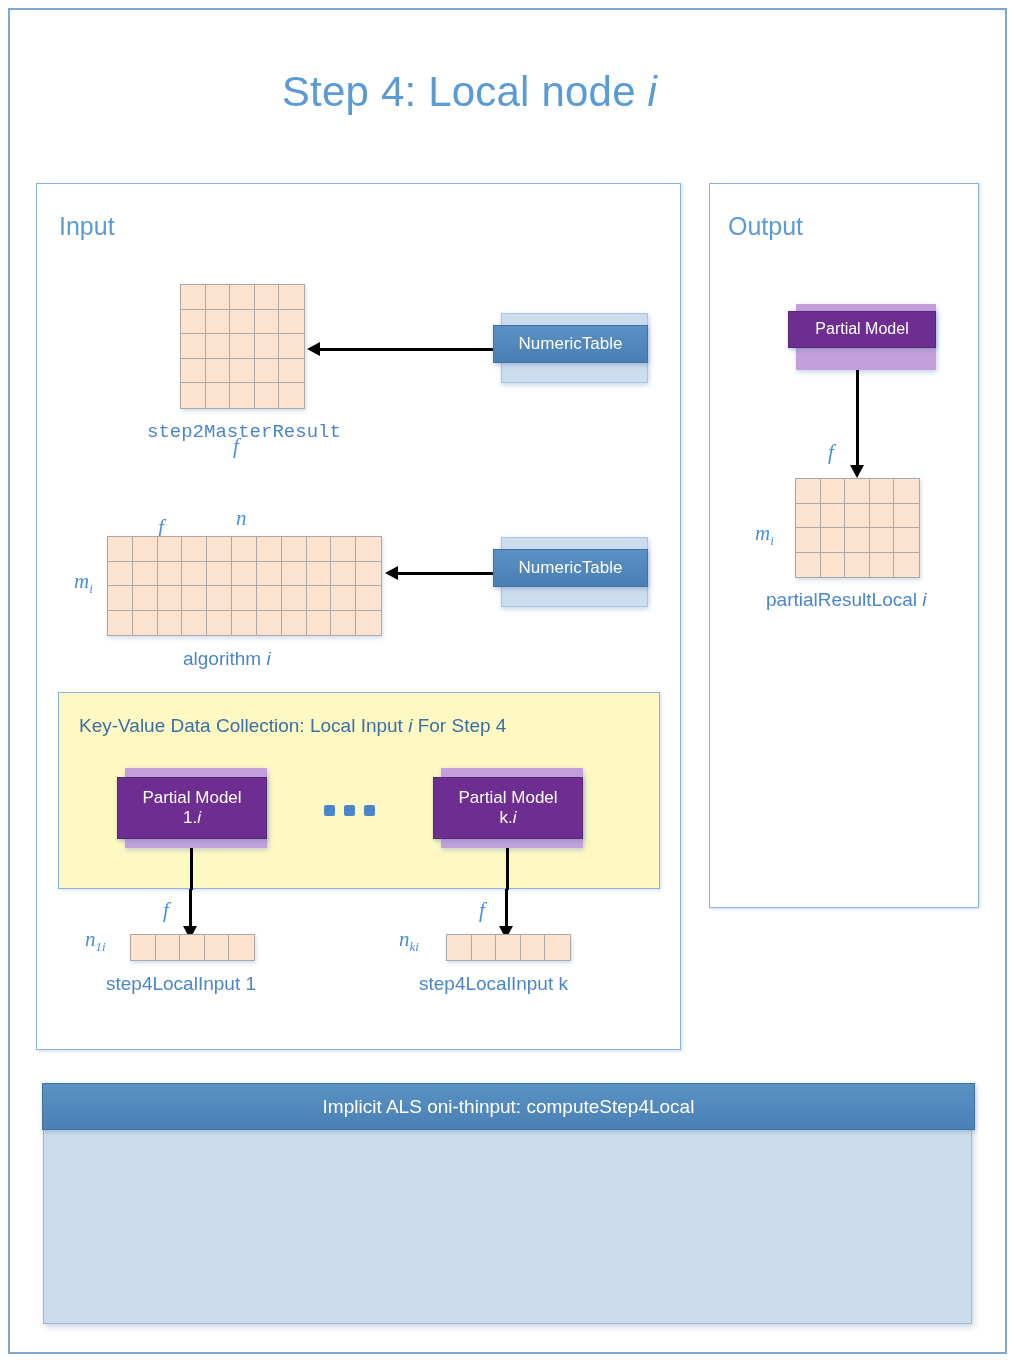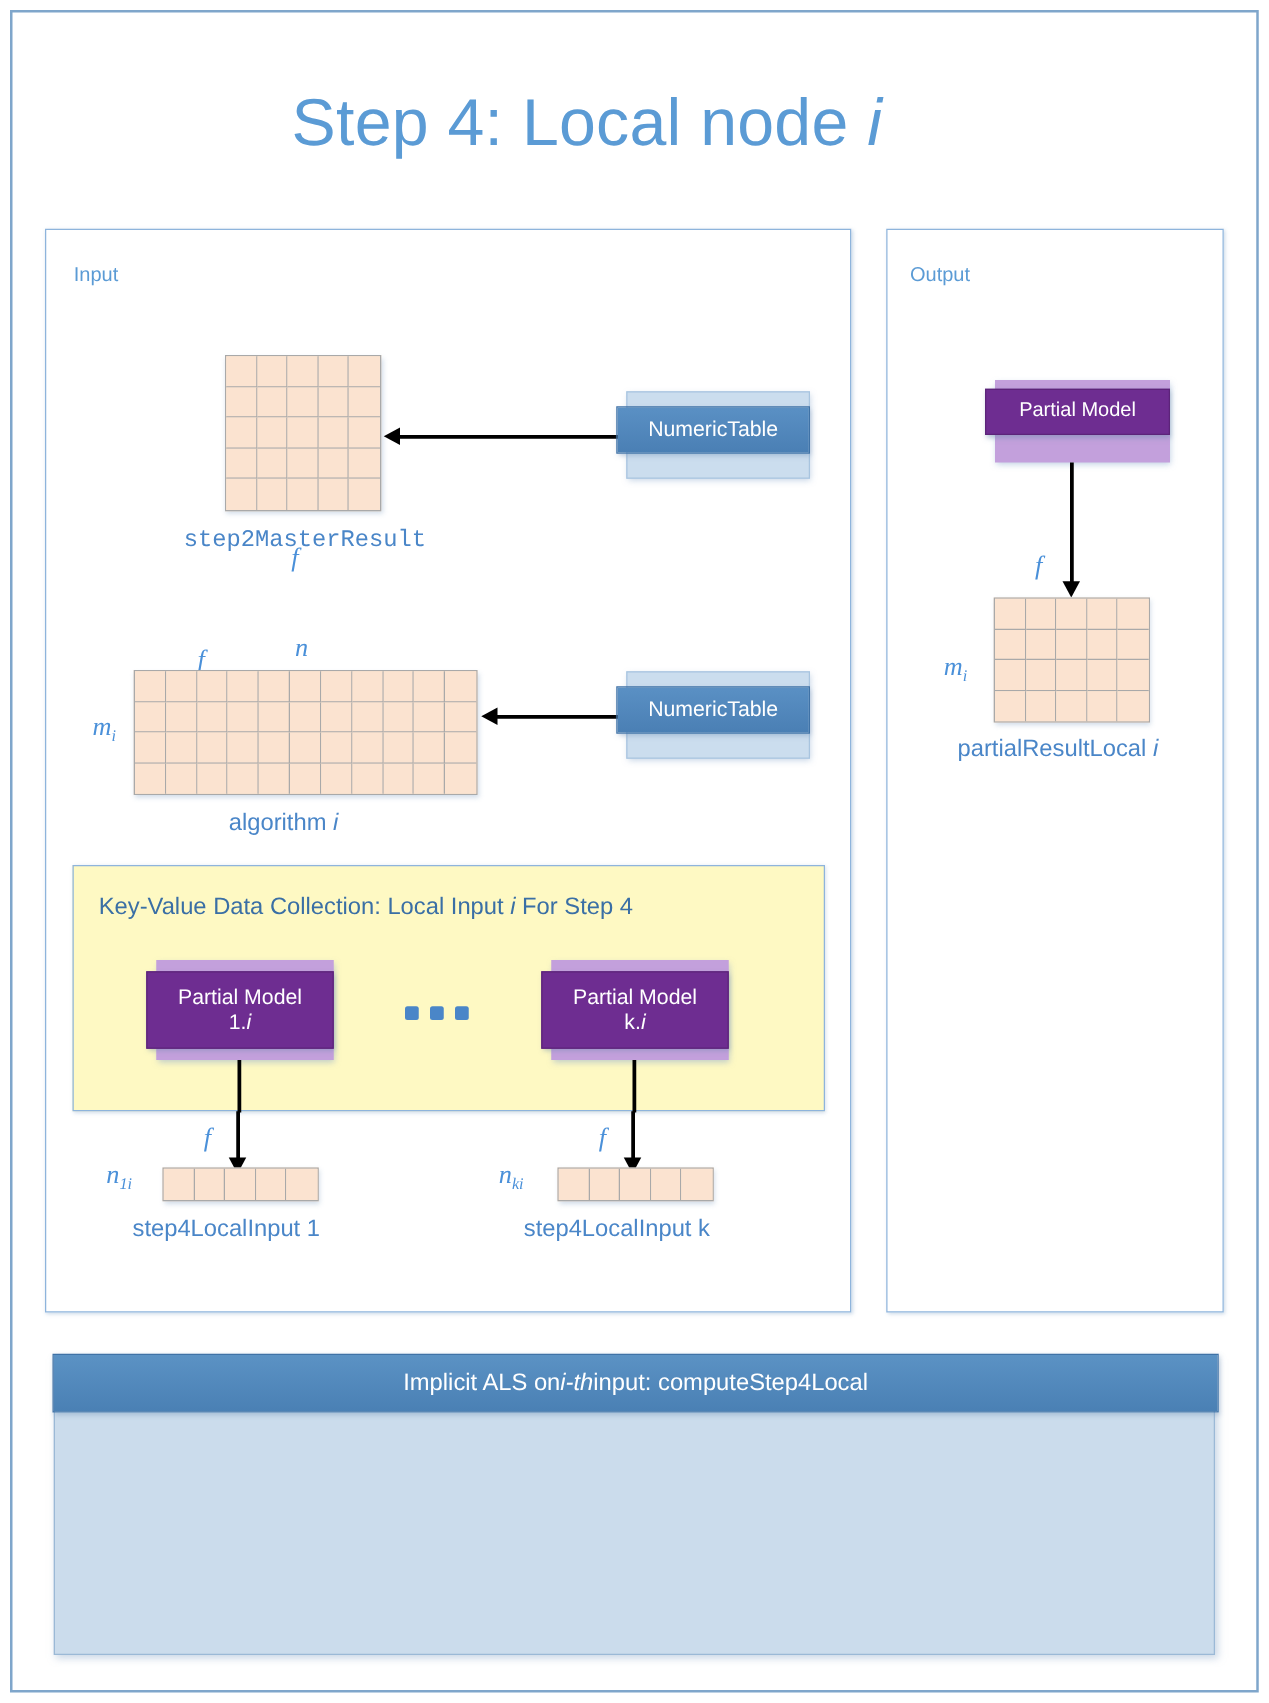--- a/index.html
+++ b/index.html
@@ -27,40 +27,40 @@
     border: 2px solid #7FA6CB;
     pointer-events: none;
   }
 
   
   .title {
     position: absolute;
     left: 0; top: 68px;
     width: 939px;
     text-align: center;
-    font-size: 53px;
+    font-size: 42px;
     color: #5B9BD5;
     font-weight: normal;
     letter-spacing: 0.2px;
   }
   .title .it { font-style: italic; }
 
   
   .panel {
     position: absolute;
     background: #ffffff;
     border: 1.5px solid #8EB4DC;
     box-shadow: 1px 1px 3px rgba(140,170,205,0.45);
   }
   #input-panel  { left: 36px;  top: 183px; width: 645px; height: 867px; }
-  #output-panel { left: 709px; top: 183px; width: 270px; height: 867px; }
+  #output-panel { left: 709px; top: 183px; width: 270px; height: 725px; }
 
   .panel-title {
     position: absolute;
-    font-size: 16px;
+    font-size: 25px;
     color: #5B9BD5;
     font-weight: normal;
   }
   #input-title  { left: 22px; top: 28px; }
   #output-title { left: 18px; top: 28px; }
 
   
   .matrix {
     position: absolute;
     display: grid;
@@ -230,21 +230,21 @@
     width: 933px; height: 47px;
     background: linear-gradient(180deg, #5B92C4 0%, #4A80B4 100%);
     border: 1px solid #3F72A6;
     color: #ffffff;
     font-size: 19px;
     display: flex;
     align-items: center;
     justify-content: center;
     box-shadow: 1px 2px 4px rgba(120,150,185,0.45);
   }
-  #code-header .it { font-style: italic; }
+  #code-header .it { }
   #code-body {
     position: absolute;
     left: 27px; top: 62px;
     font-family: "Liberation Mono", monospace;
     font-size: 19.5px;
     line-height: 1.52;
     color: #1a1a1a;
     white-space: pre;
   }
 </style>

